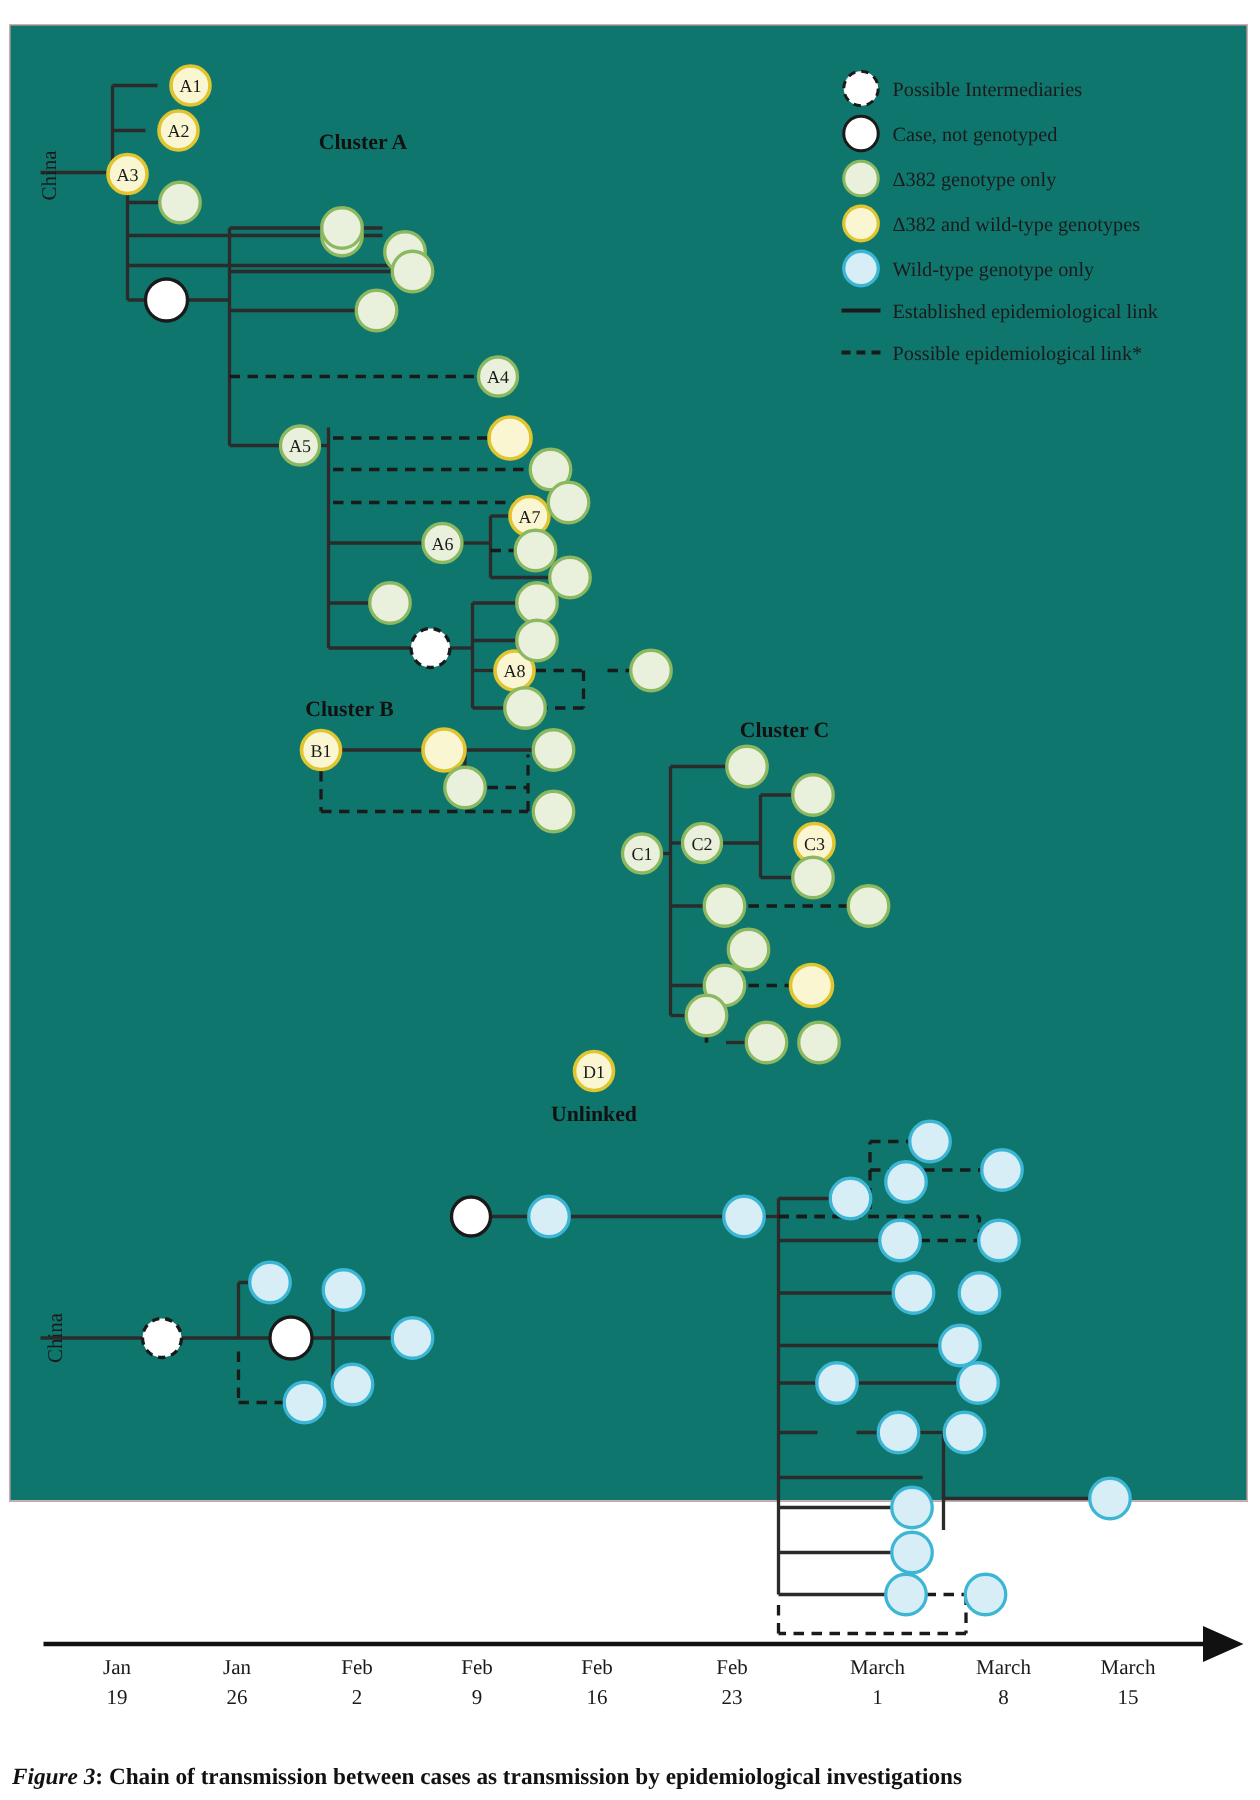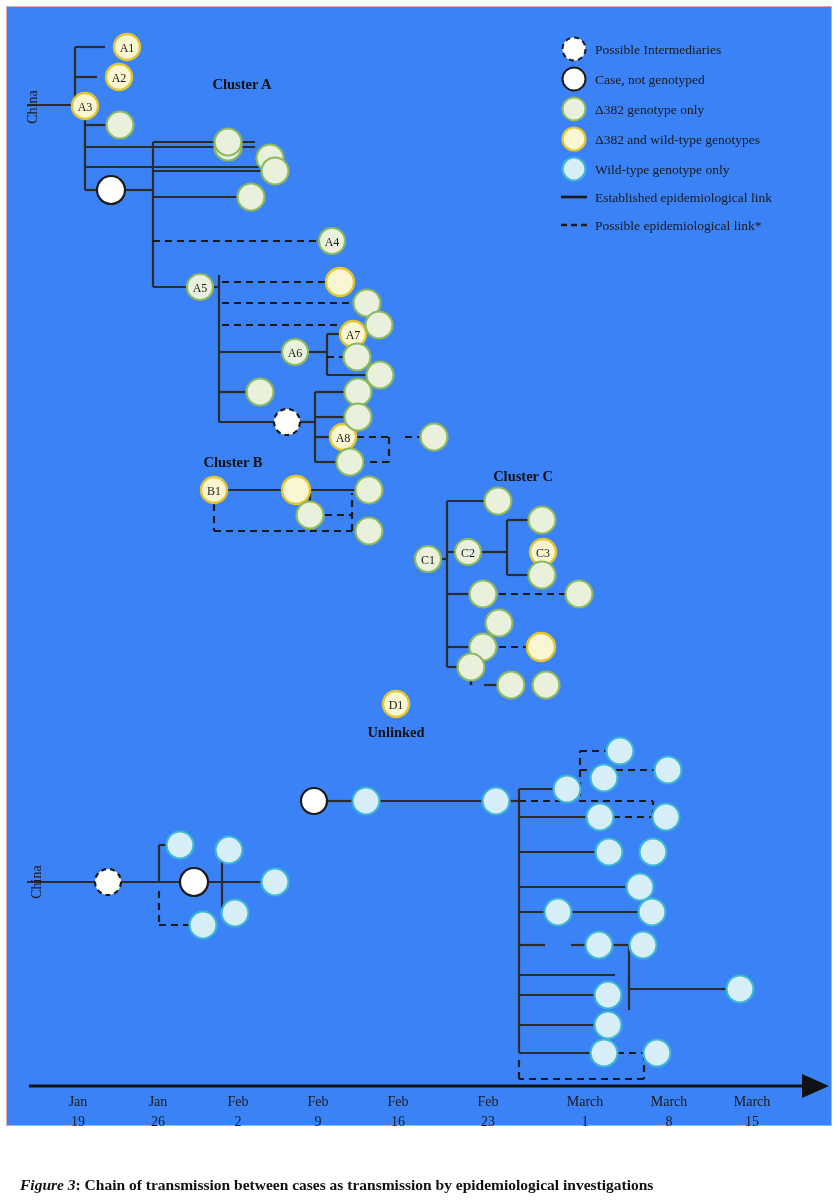--- a/index.html
+++ b/index.html
@@ -2,30 +2,30 @@
 <html><head>
 <meta charset="utf-8">
 <style>
   html,body{margin:0;padding:0;background:#ffffff;}
   body{
     width:840px;height:1200px;position:relative;overflow:hidden;
     font-family:"Liberation Serif", serif;
     color:#1a1a1a;
   }
   #figure-frame{
-    position:absolute;left:6px;top:6px;width:826px;height:1120px;
-    border:1.5px solid #d8a8ad;background:#3b82f6;box-sizing:border-box;
+    position:absolute;left:6px;top:16px;width:826px;height:985px;
+    border:1.5px solid #d8a8ad;background:#0f766e;box-sizing:border-box;
   }
   #canvas{position:absolute;left:0;top:0;width:826px;height:1120px;}
   #caption{
     position:absolute;left:8px;top:1176px;width:824px;
     font-family:"Liberation Serif", serif;font-size:15.5px;font-weight:bold;
     color:#111;white-space:nowrap;
   }
-  #caption .fig-lbl{font-style:italic;font-weight:bold;margin-left:12px;}
+  #caption .fig-lbl{font-style:italic;font-weight:bold;}
   .lg-text{
     font-family:"Liberation Serif", serif;font-size:13.5px;fill:#1a1a1a;
   }
   .cluster-lbl{
     font-family:"Liberation Serif", serif;font-size:14.5px;font-weight:bold;fill:#111;
   }
   .node-lbl{
     font-family:"Liberation Serif", serif;font-size:12px;fill:#1a1a1a;text-anchor:middle;
   }
   .axis-lbl{

